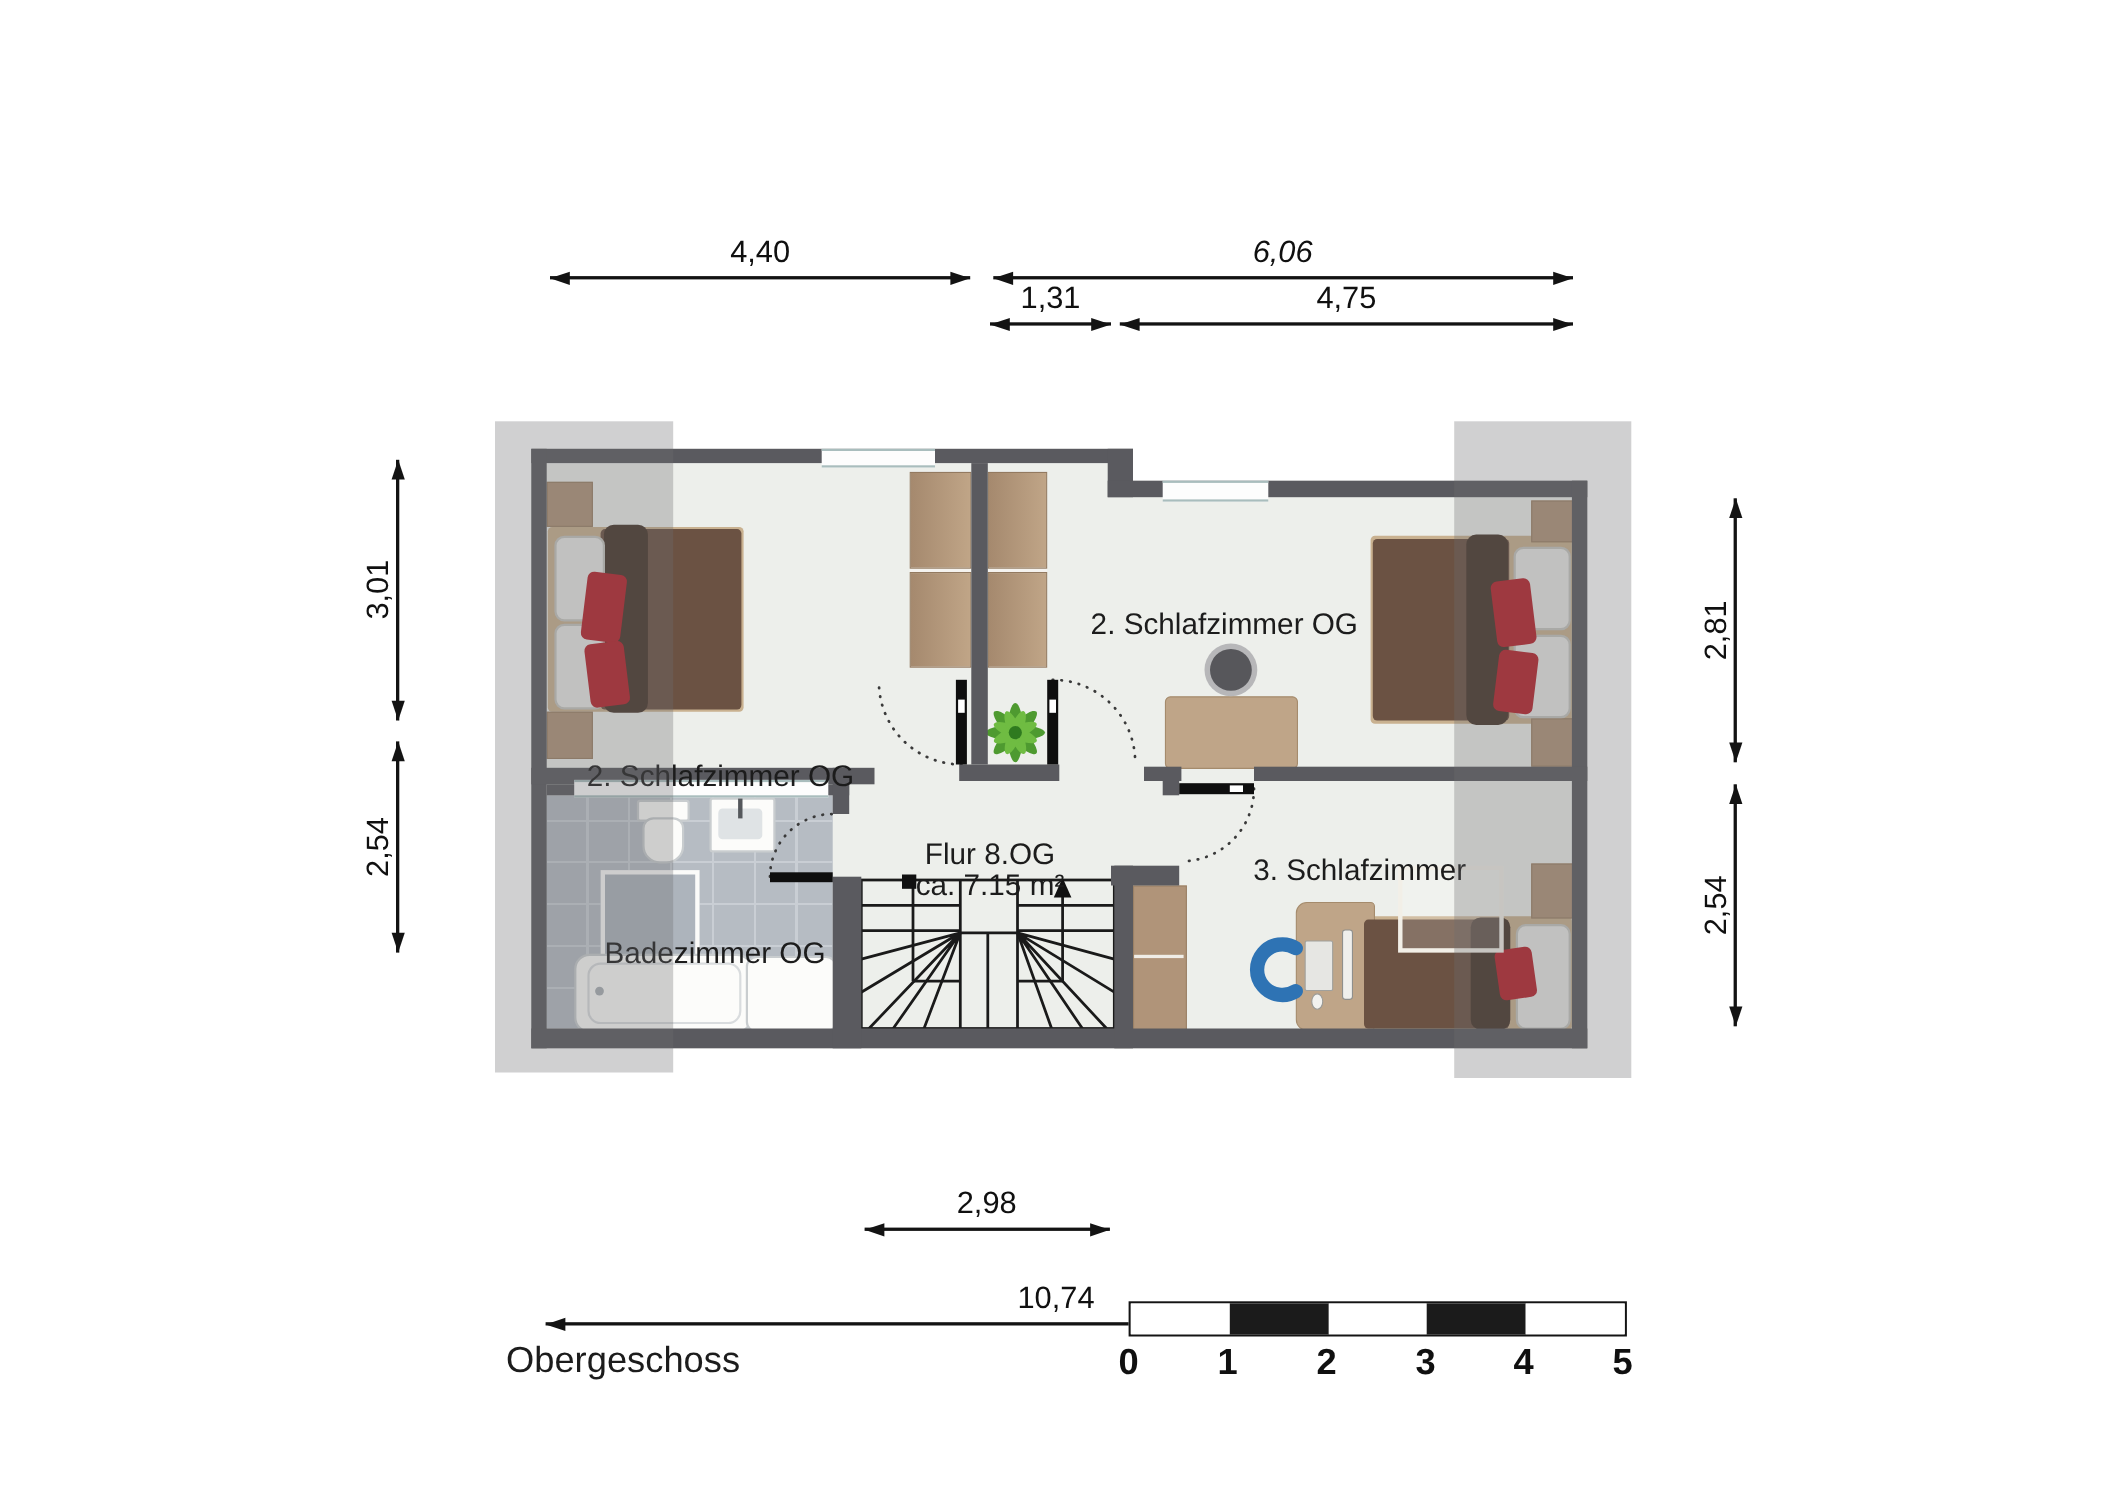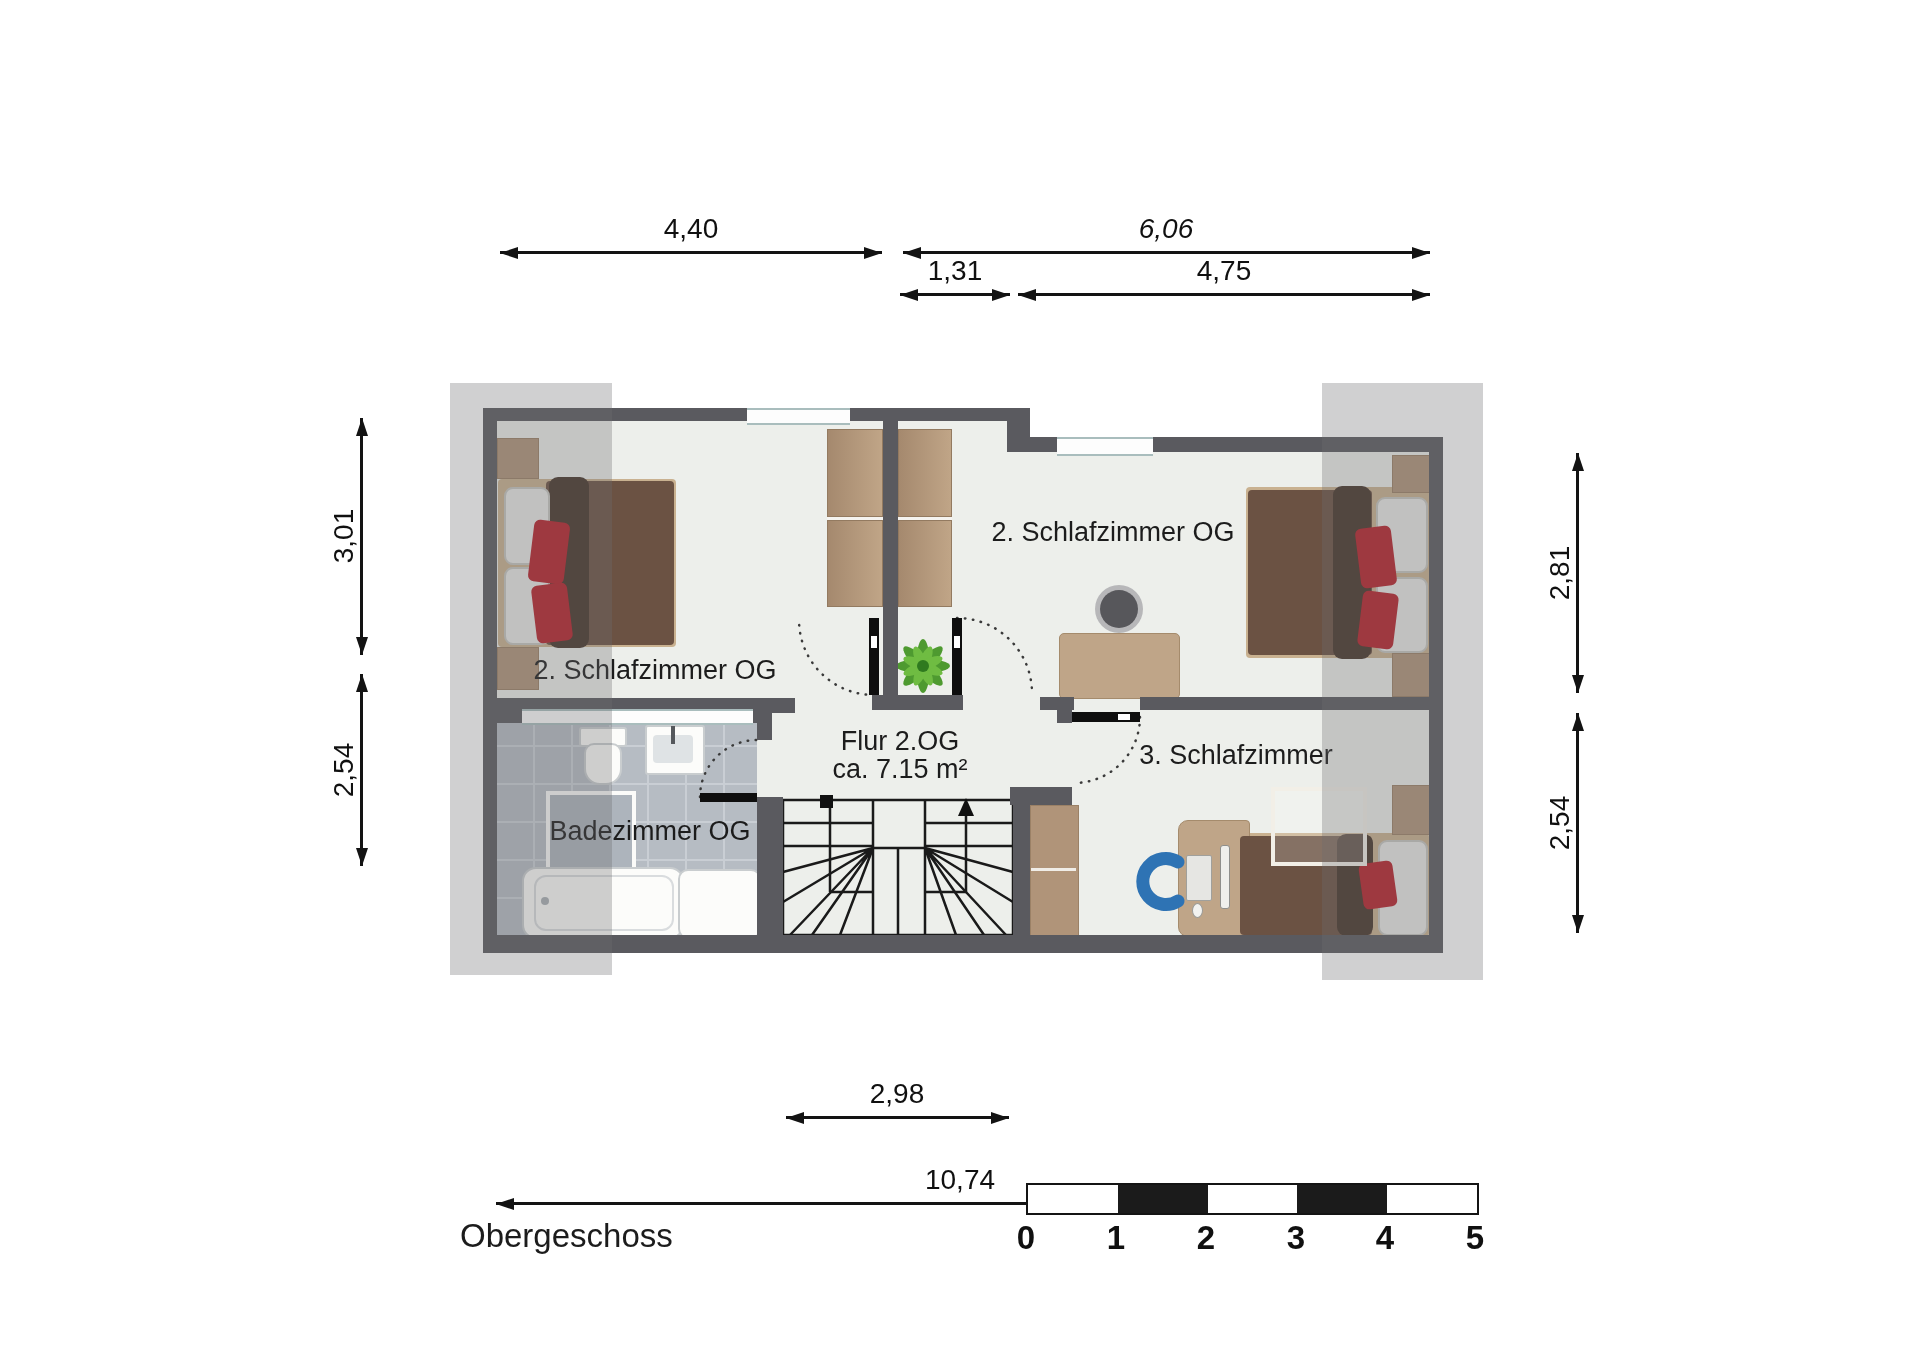--- a/index.html
+++ b/index.html
@@ -2,21 +2,21 @@
 <html><head>
 <meta charset="utf-8">
 <style>
   html,body{margin:0;padding:0;background:#fff;}
   #stage{position:relative;width:1920px;height:1357px;background:#fff;overflow:hidden;
          font-family:"Liberation Sans",sans-serif;color:#1d1d1d;}
   .abs{position:absolute;}
   .wall{position:absolute;background:#5a5a5f;z-index:40;}
   .floor{position:absolute;background:#edefeb;z-index:10;}
   .lbl{position:absolute;font:27px/1.2 "Liberation Sans",sans-serif;color:#1c1c1c;
-       transform:translate(-50%,-50%);white-space:nowrap;text-align:center;z-index:60;}
+       transform:translate(-50%,-50%);white-space:nowrap;text-align:center;z-index:60;margin-top:36px;}
   .dlab{position:absolute;font:28px/1 "Liberation Sans",sans-serif;color:#101010;
         transform:translate(-50%,-50%);white-space:nowrap;z-index:90;}
   .dlab.rot{transform:translate(-50%,-50%) rotate(-90deg);}
   .hline{position:absolute;height:3px;background:#131313;z-index:90;}
   .vline{position:absolute;width:3px;background:#131313;z-index:90;}
   .ah{position:absolute;width:0;height:0;z-index:90;}
   .ah.l{border-top:6px solid transparent;border-bottom:6px solid transparent;border-right:18px solid #131313;}
   .ah.r{border-top:6px solid transparent;border-bottom:6px solid transparent;border-left:18px solid #131313;}
   .ah.u{border-left:6px solid transparent;border-right:6px solid transparent;border-bottom:18px solid #131313;}
   .ah.d{border-left:6px solid transparent;border-right:6px solid transparent;border-top:18px solid #131313;}
@@ -174,21 +174,21 @@
       </g>
       <circle r="6" fill="#2f7a1f"></circle>
     </g>
 
     <path d="M1178 862 A23 23 0 1 0 1178 901" stroke="#2e73b4" stroke-width="13" fill="none" stroke-linecap="round"></path>
   </svg>
 
   <div class="lbl" style="left:655px;top:670px;">2. Schlafzimmer OG</div>
   <div class="lbl" style="left:1113px;top:532px;">2. Schlafzimmer OG</div>
   <div class="lbl" style="left:1236px;top:755px;">3. Schlafzimmer</div>
-  <div class="lbl" style="left:900px;top:741px;">Flur 2.OG</div>
+  <div class="lbl" style="left:900px;top:741px;">Flur 8.OG</div>
   <div class="lbl" style="left:900px;top:769px;">ca. 7.15 m²</div>
   <div class="lbl" style="left:650px;top:831px;">Badezimmer OG</div>
 
   <div class="band" style="left:450px;top:383px;width:162px;height:592px;"></div>
   <div class="band" style="left:1322px;top:383px;width:161px;height:597px;"></div>
 
   <div class="hline" style="left:500px;top:251px;width:382px;"></div>
   <div class="ah l" style="left:500px;top:246.5px;"></div>
     <div class="ah r" style="left:864px;top:246.5px;"></div>
   <div class="dlab" style="left:691px;top:229px;">4,40</div>

